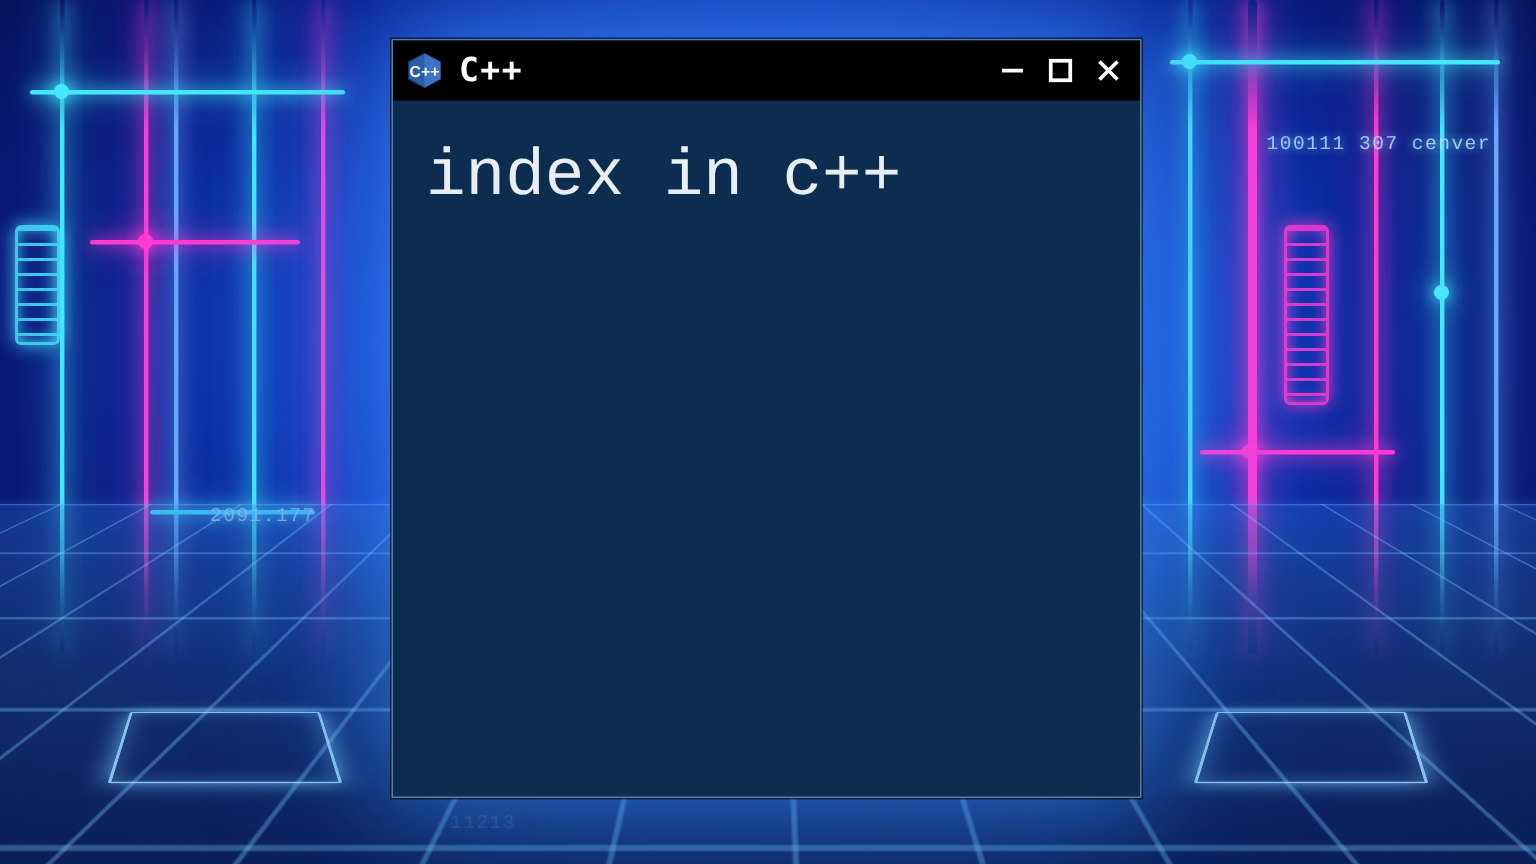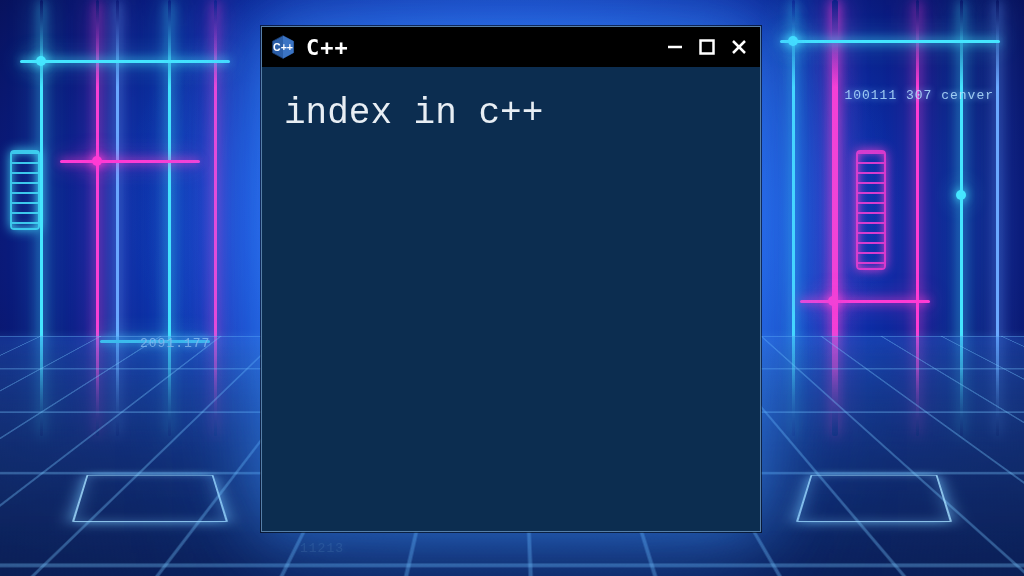--- a/index.html
+++ b/index.html
@@ -153,21 +153,21 @@
     display: flex; align-items: center; justify-content: center;
     color: #fff;
     cursor: pointer;
   }
   .win-btn svg { display: block; }
 
   .terminal-body {
     flex: 1;
     padding: 24px 22px;
     color: #e8eef4;
-    font-size: 36px;
+    font-size: 44px;
     font-family: "Consolas", "Menlo", "Courier New", monospace;
     line-height: 1.25;
     white-space: pre-wrap;
   }
 </style>
 </head>
 <body>
 
 <div class="bg">
 

